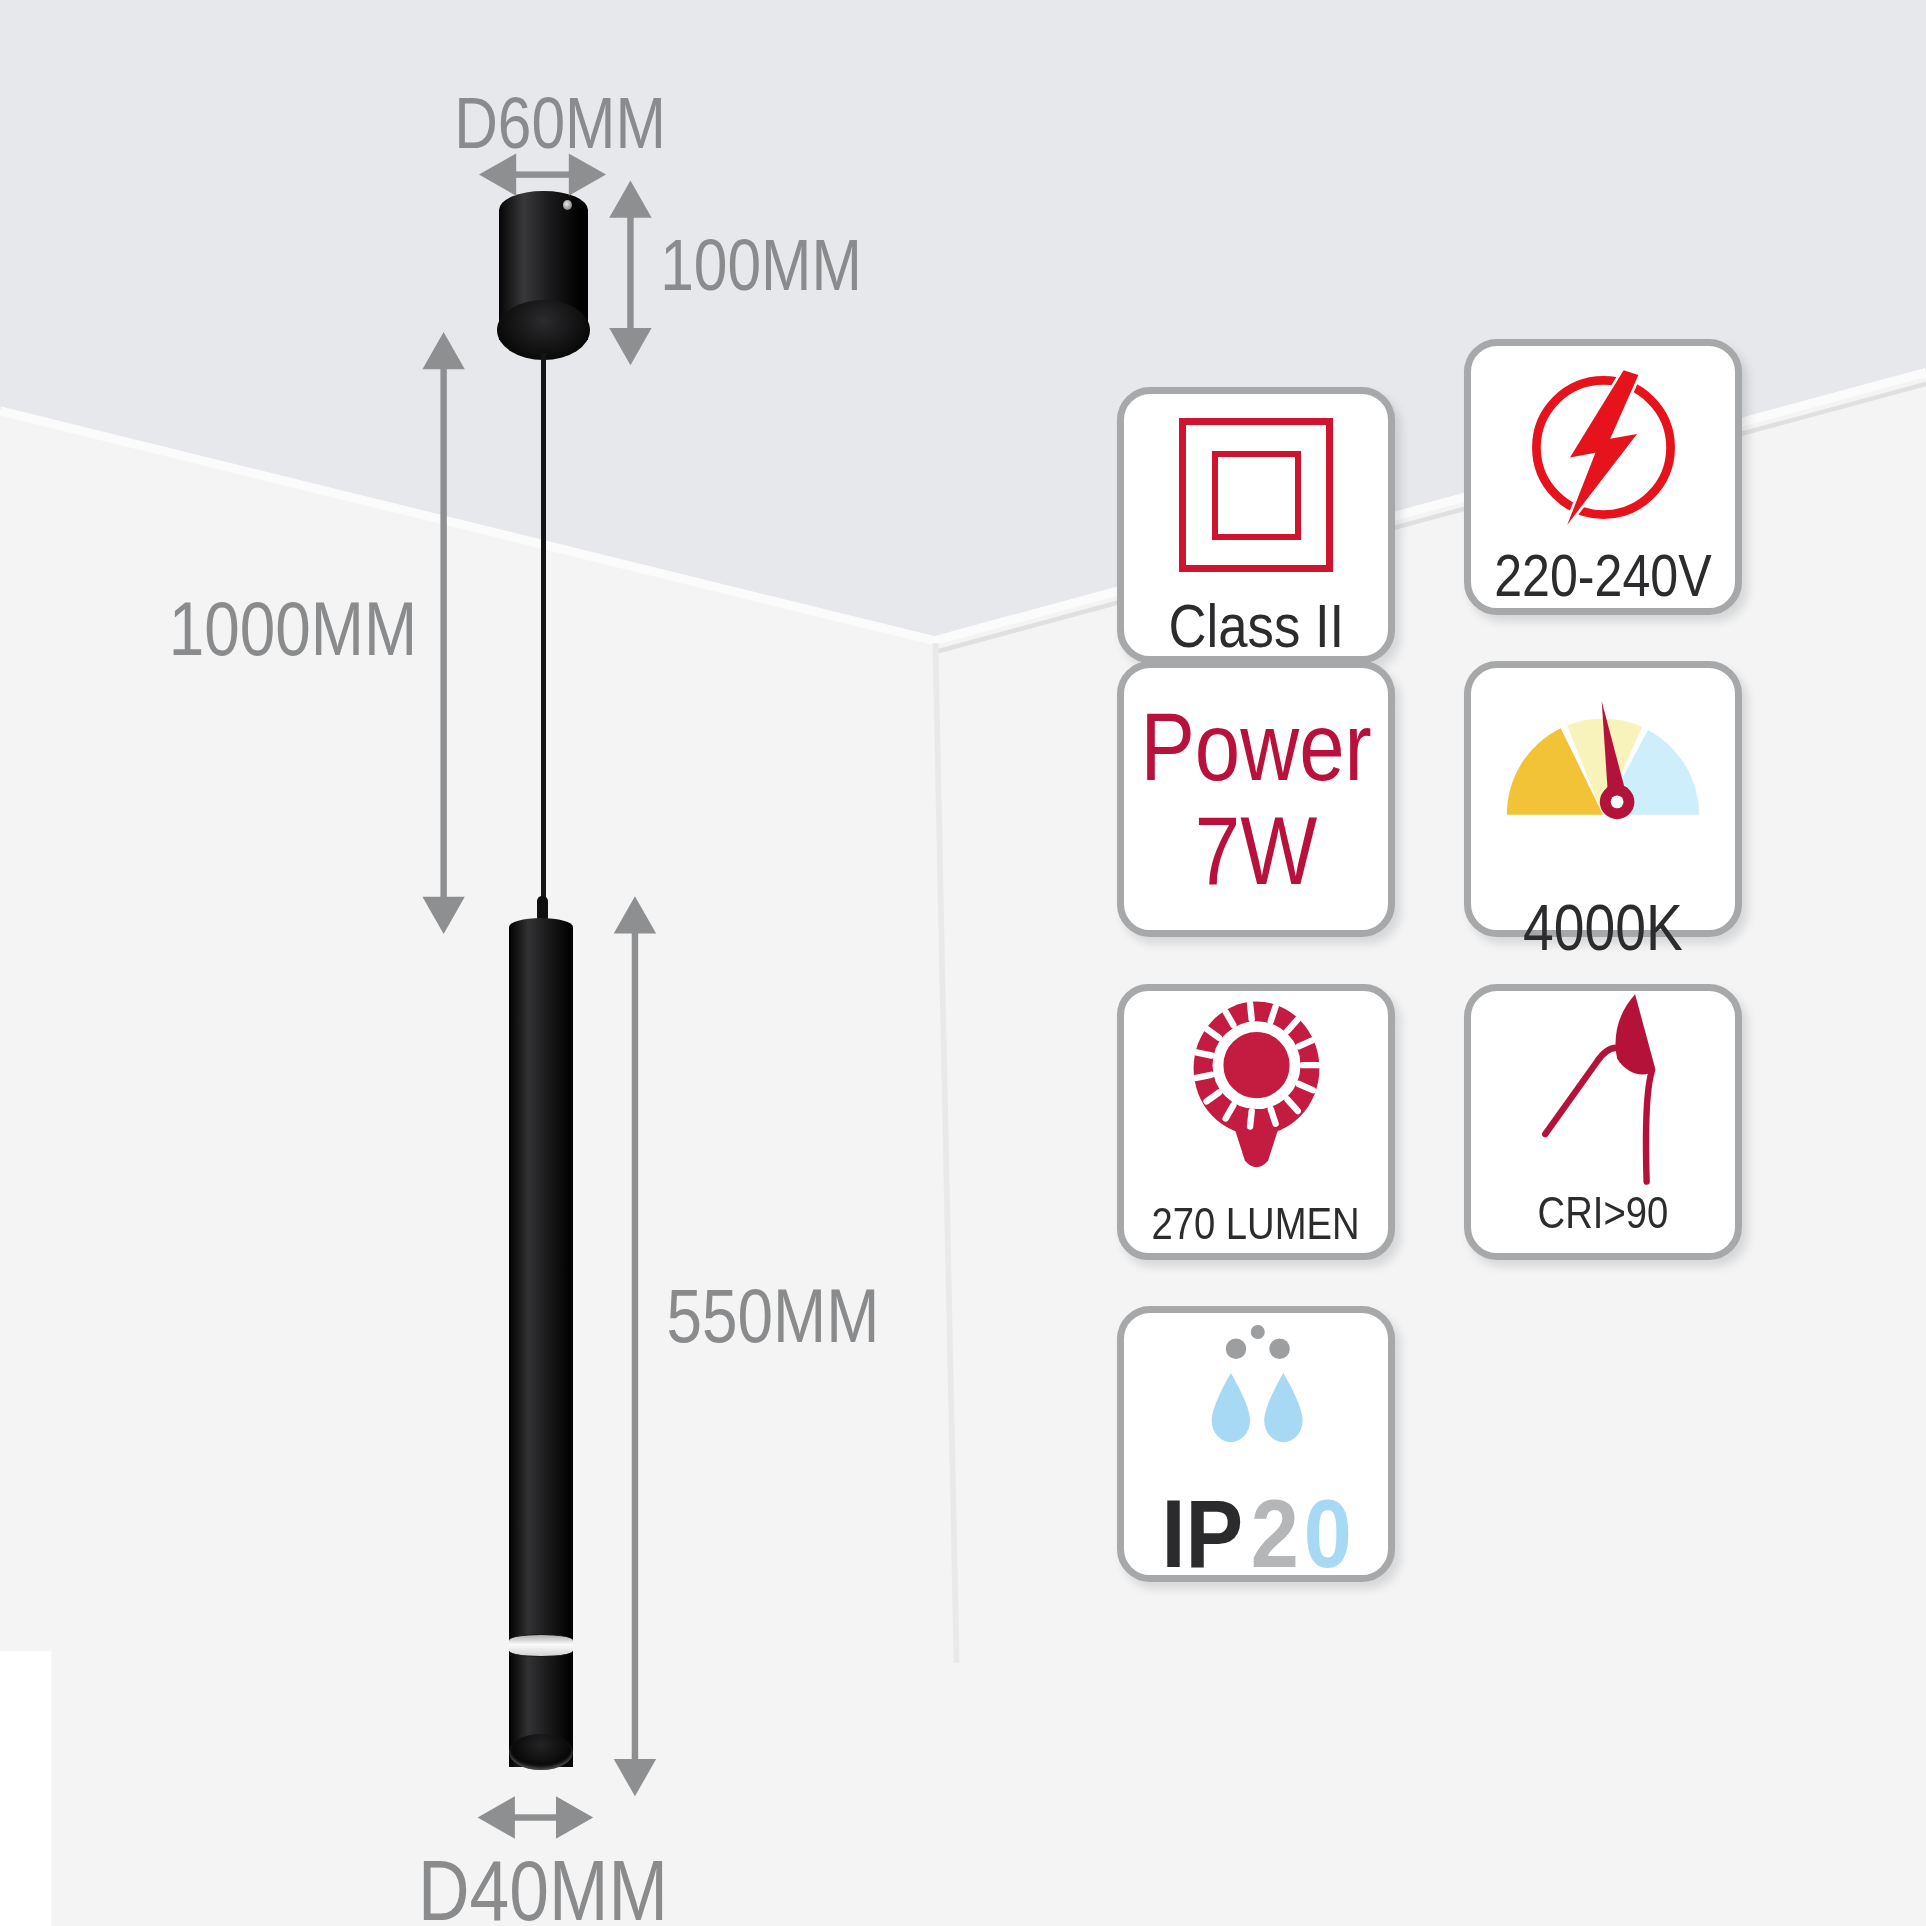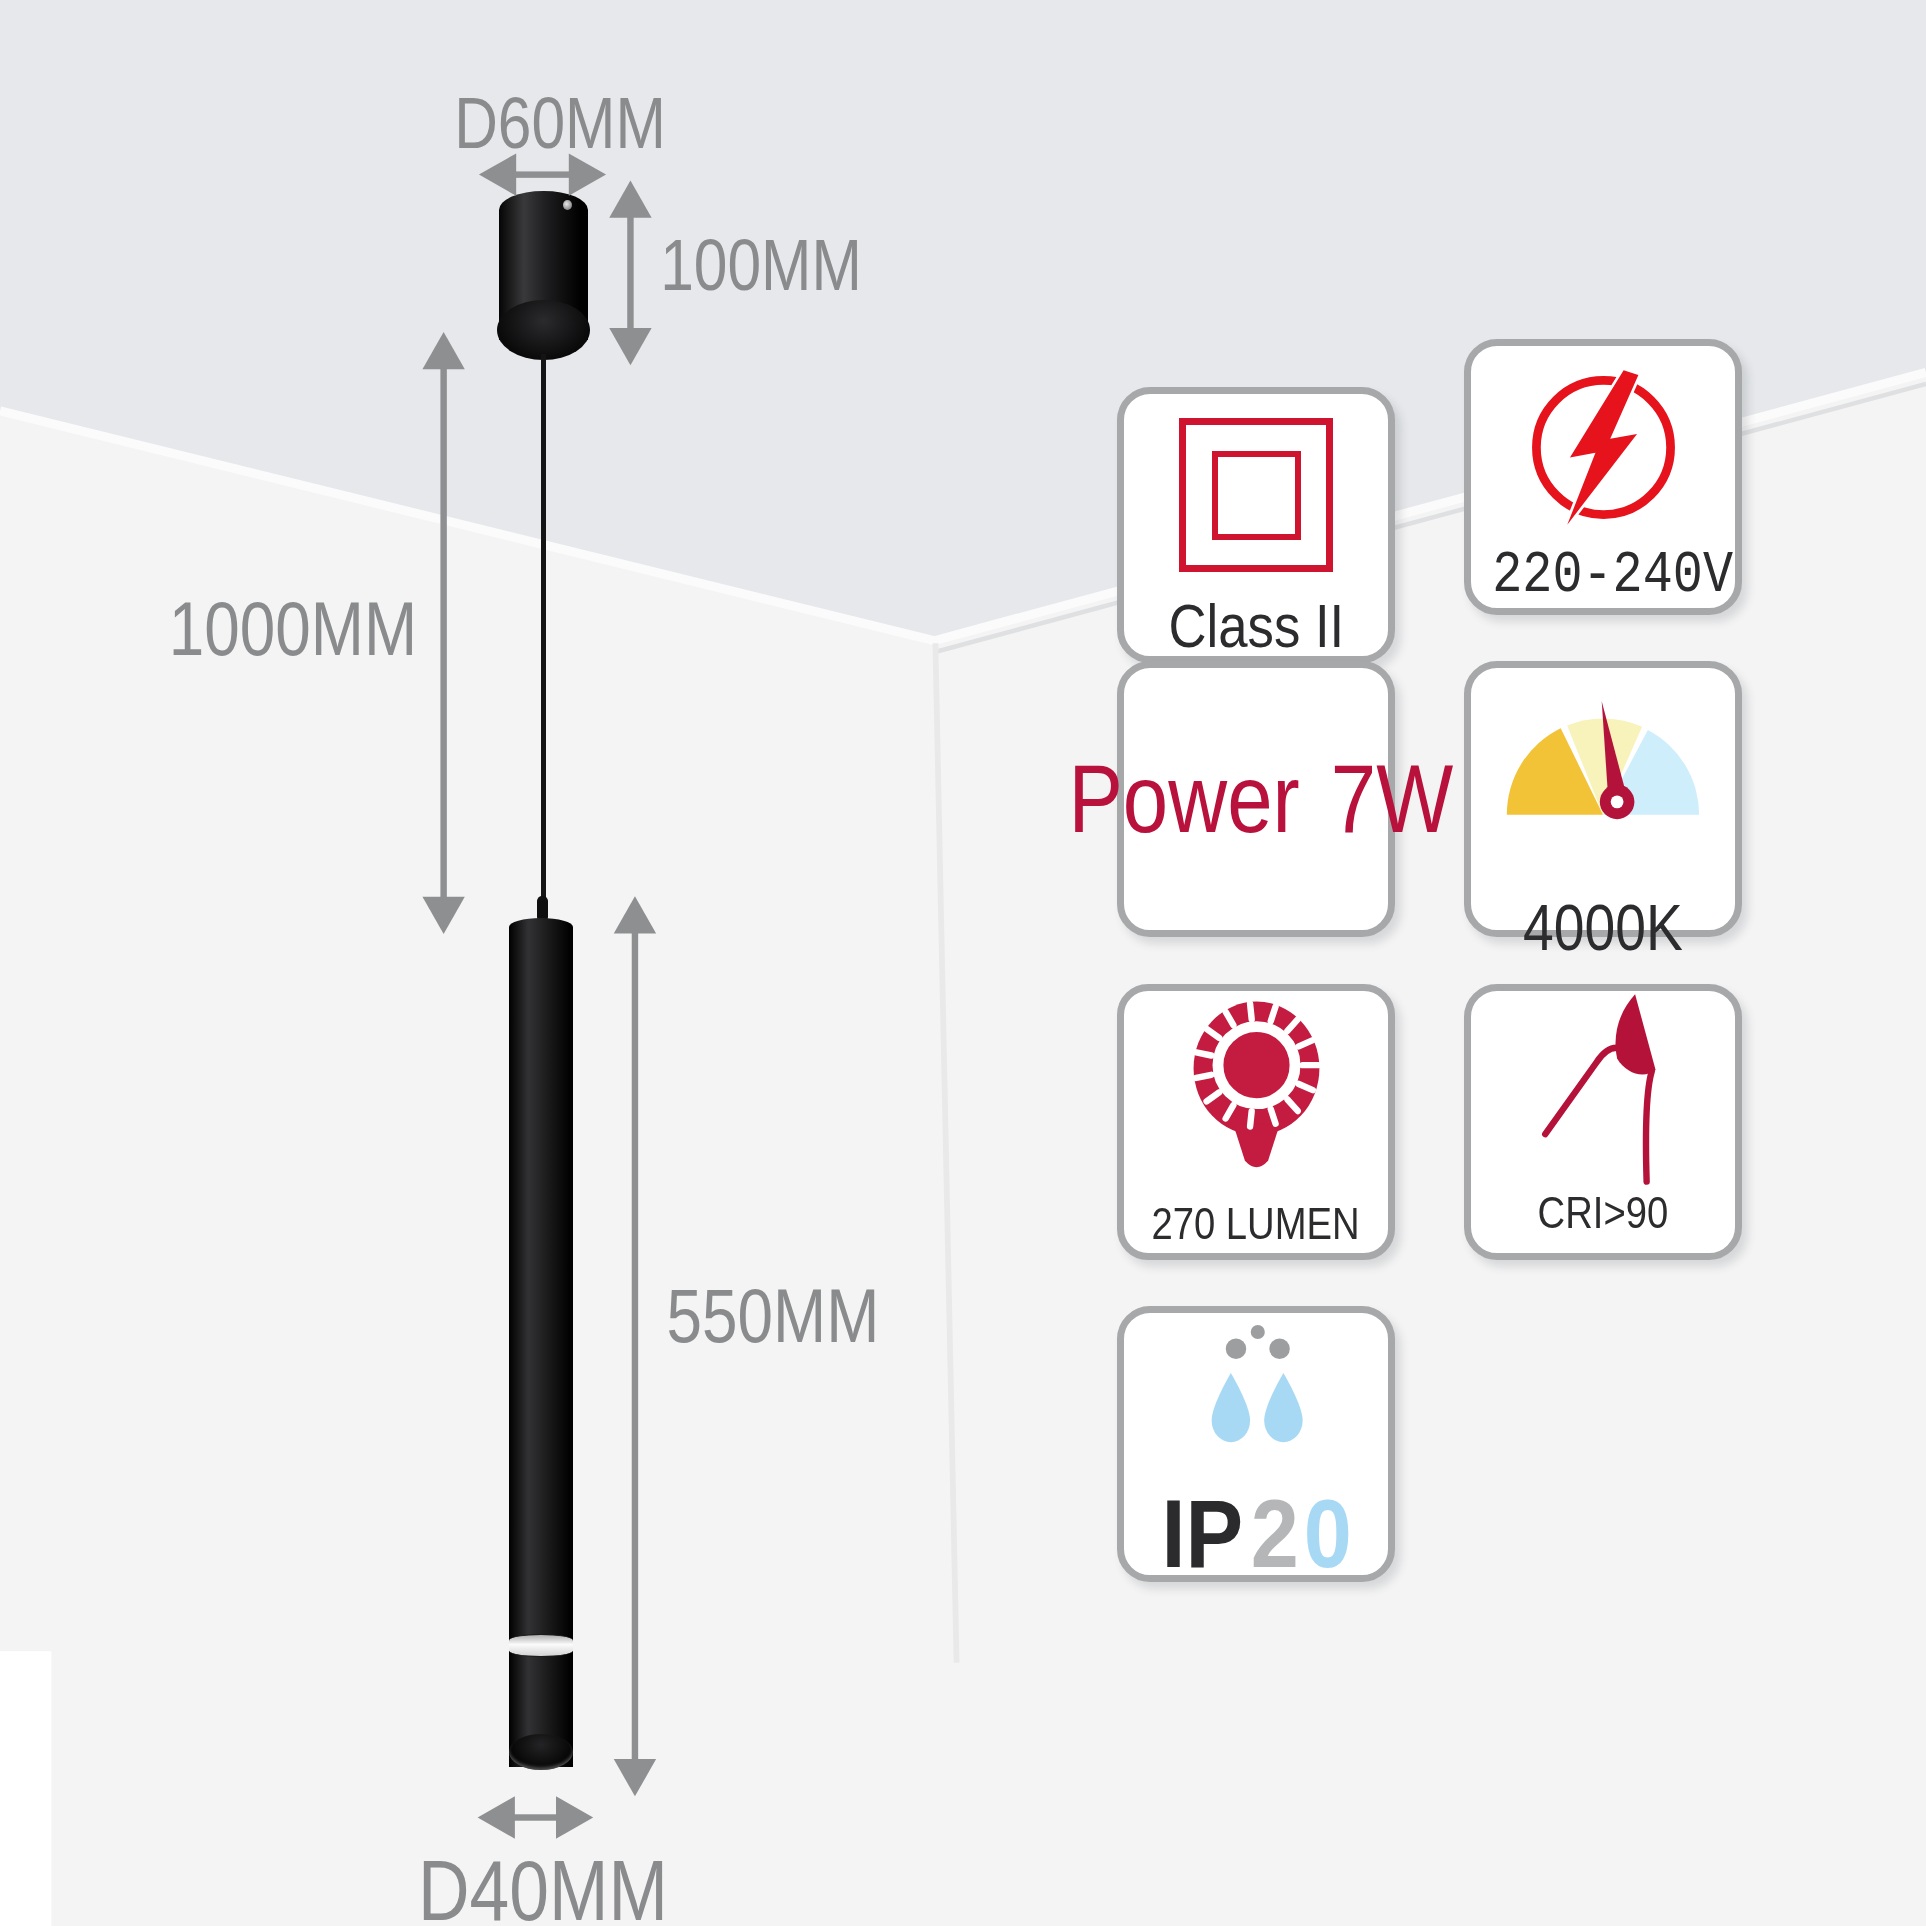--- a/index.html
+++ b/index.html
@@ -37,21 +37,21 @@
     box-shadow:5.8px 7px 9px rgba(70,72,75,.16);}
   .badge .icon-wrap{position:absolute;left:0;top:0;width:100%;height:193px;
     display:flex;align-items:center;justify-content:center;}
   .badge .label{position:absolute;left:0;width:100%;text-align:center;color:#2c2c2e;
     white-space:nowrap;}
   .badge .label>span{display:inline-block;transform:scaleX(.85);transform-origin:center;}
   .sq-outer{width:154px;height:154px;border:7px solid #cf1430;box-sizing:border-box;
     display:flex;align-items:center;justify-content:center;}
   .sq-inner{width:89px;height:89px;border:6.4px solid #cf1430;box-sizing:border-box;}
   .power-lines{position:absolute;left:0;top:0;width:100%;height:100%;
-    display:flex;flex-direction:row;align-items:center;justify-content:center;
+    display:flex;flex-direction:column;align-items:center;justify-content:center;
     color:#b8113c;font-size:96px;line-height:1.08;font-weight:400;}
   .power-lines>div{transform:scaleX(.85);}
   .ip-text{position:absolute;left:0;top:166px;width:100%;text-align:center;
     font-size:96px;font-weight:700;white-space:nowrap;}
   .ip-text>span{display:inline-block;transform:scaleX(.9);}
   .ip-p{color:#2b2b2d;}
   .ip-2{color:#b5b6b8;}
   .ip-0{color:#a8d9f4;}
 </style>
 </head>
@@ -110,21 +110,21 @@
 
   <div class="badge" style="left:1117px;top:339px;margin-top:48px;">
     <div class="icon-wrap" style="height:202px;">
       <div class="sq-outer">
           <div class="sq-inner"></div>
         </div>
     </div>
     <div class="label" style="top:196px;font-size:62px;"><span>Class II</span></div>
   </div>
 
-  <div class="badge" style="left:1464px;top:339px;font-family:Liberation Mono, monospace;">
+  <div class="badge" style="left:1464px;top:339px;">
     <div class="icon-wrap" style="height:202px;">
       <svg width="161" height="161" viewBox="0 0 240 240">
         <circle cx="120" cy="120" r="100" fill="none" stroke="#e6131c" stroke-width="13"></circle>
         <path d="M150,5 L70,135 L108,128 L66,235 L170,100 L130,107 L172,12 Z" fill="#e6131c" stroke="#ffffff" stroke-width="8" paint-order="stroke"></path>
       </svg>
     </div>
     <div class="label" style="top:196px;font-size:59px;"><span>220-240V</span></div>
   </div>
 
   <div class="badge" style="left:1117px;top:661px;">

